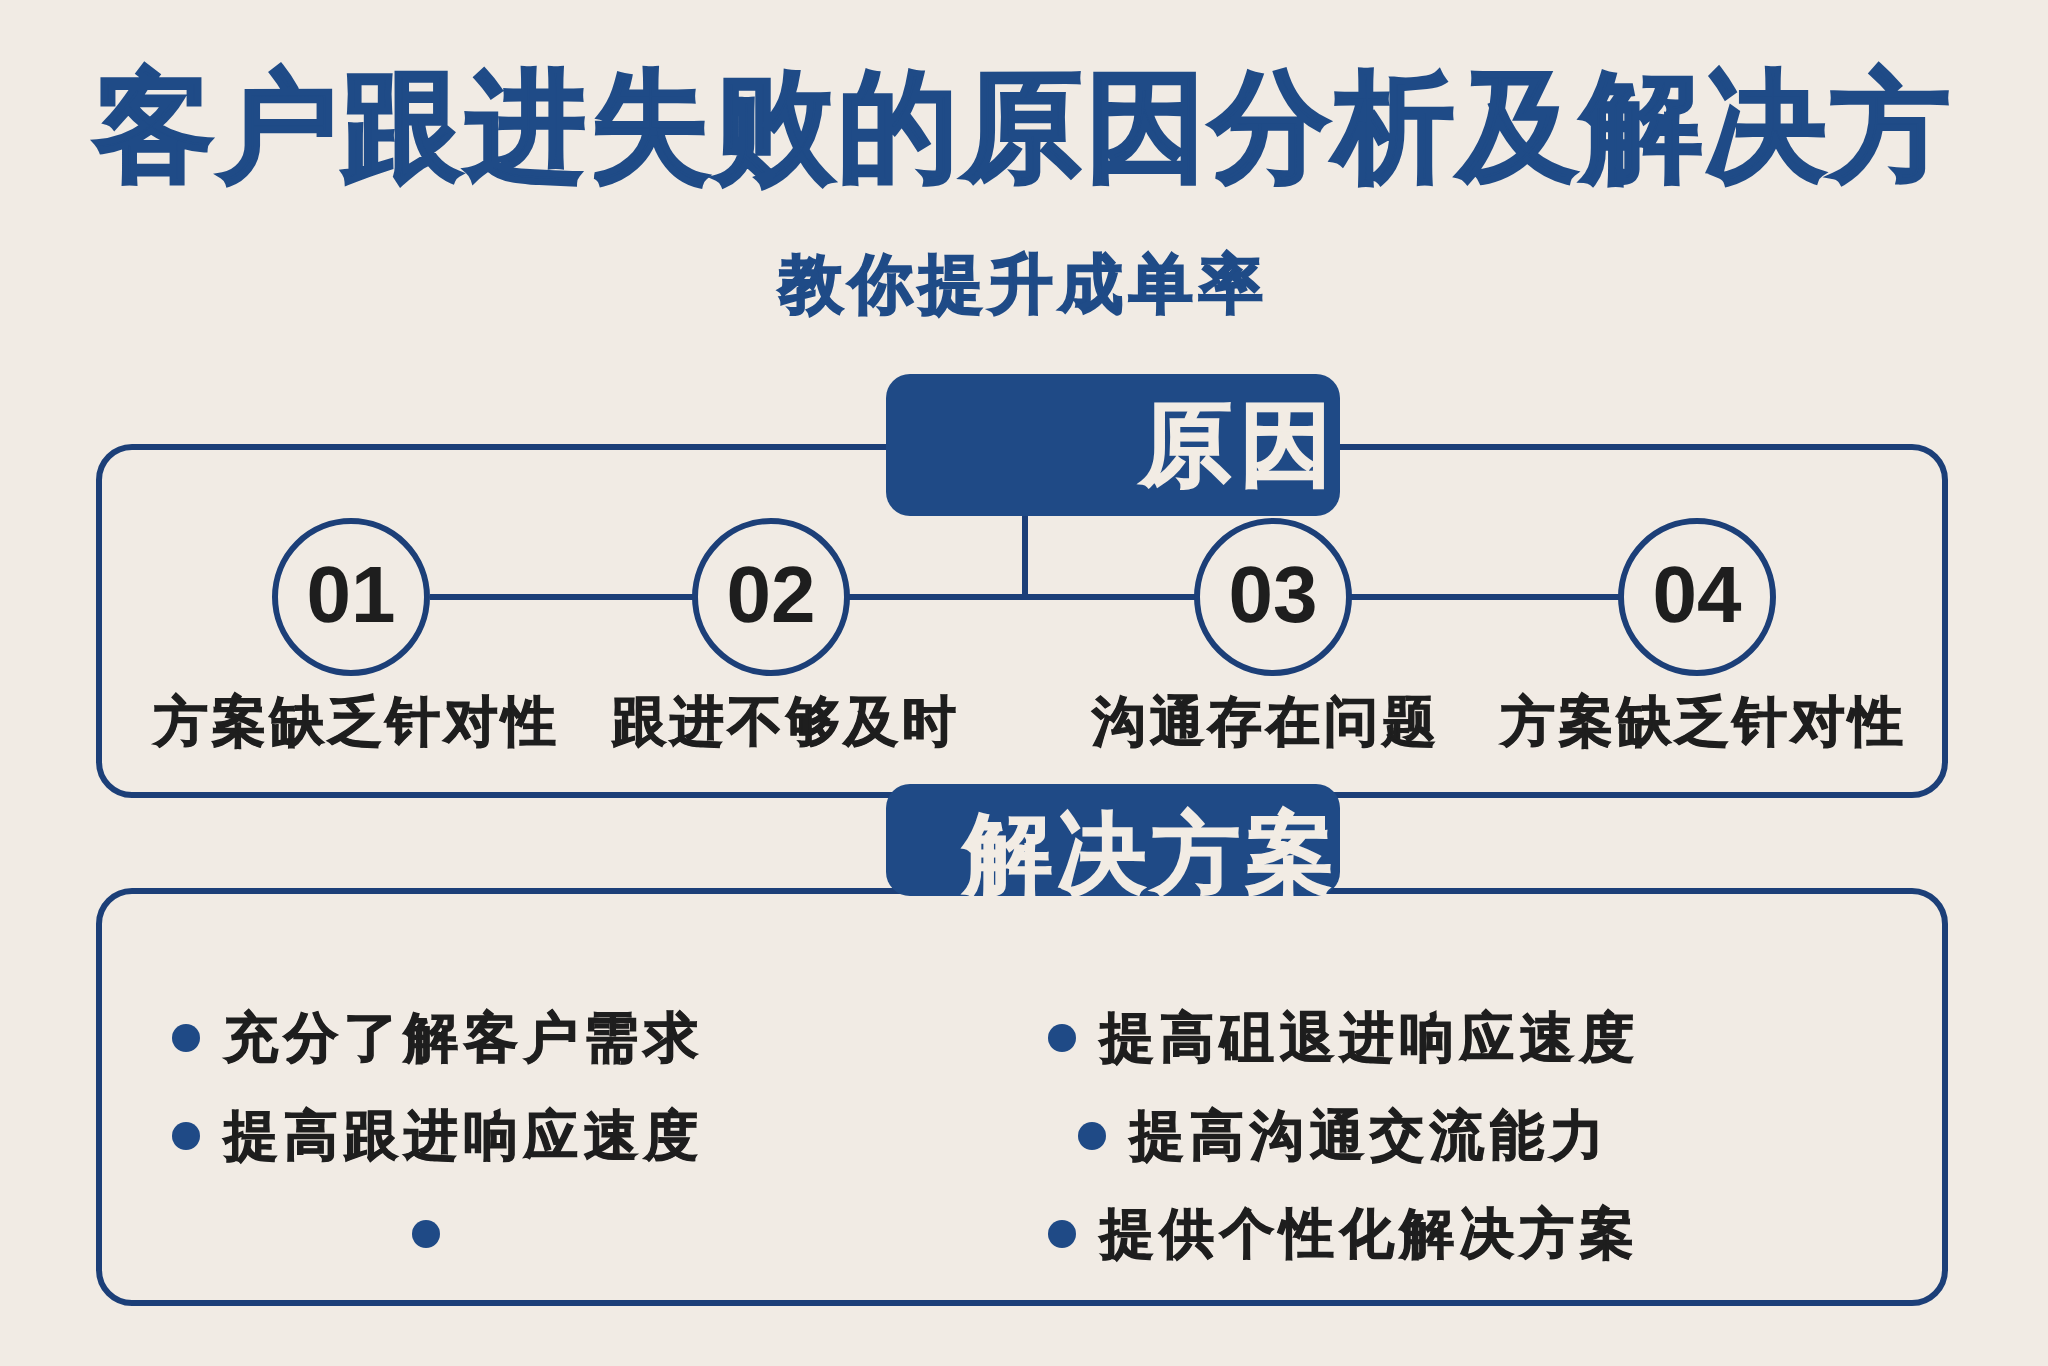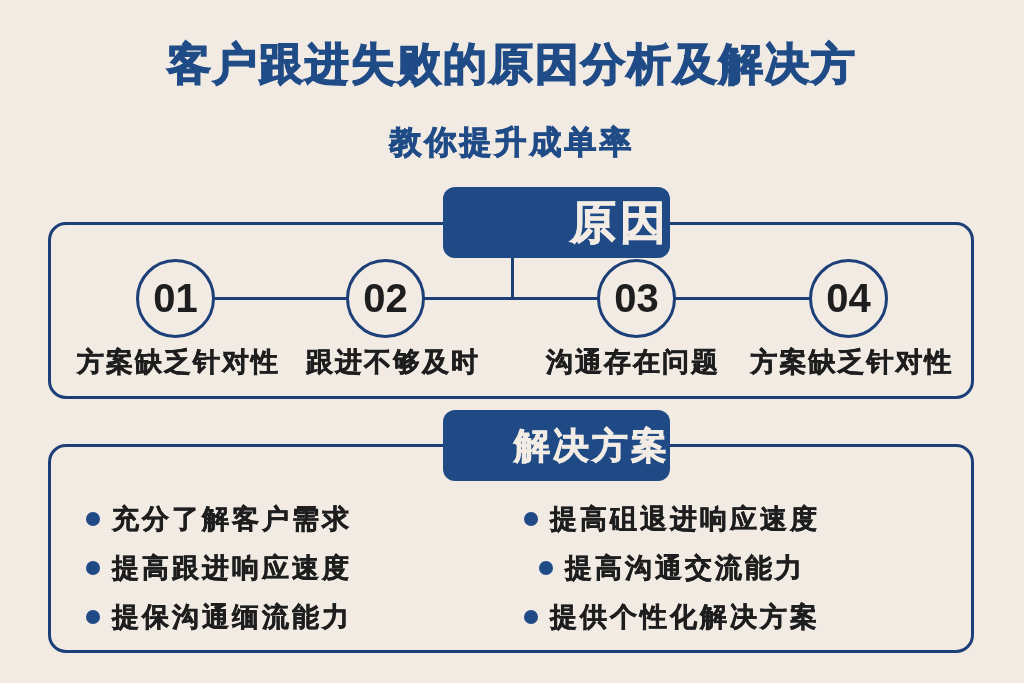--- a/index.html
+++ b/index.html
@@ -5,21 +5,21 @@
     * { margin: 0; padding: 0; box-sizing: border-box; }
     html, body {
       width: 1024px; height: 683px; overflow: hidden;
       background: #f1ebe4;
       font-family: "DejaVu Sans", "Liberation Sans", sans-serif;
     }
     .canvas { position: relative; width: 1024px; height: 683px; background: #f1ebe4; }
 
     .title {
       position: absolute; left: 0; top: 26px; width: 1024px;
-      text-align: center; font-size: 44px; font-weight: 900;
+      text-align: center; font-size: 60px; font-weight: 900;
       color: #1f4b87; letter-spacing: 2px; line-height: 76px;
       -webkit-text-stroke: 1.5px #1f4b87;
     }
     .subtitle {
       position: absolute; left: 0; top: 112px; width: 1024px;
       text-align: center; font-size: 32px; font-weight: 900;
       color: #1f4b87; letter-spacing: 3px; line-height: 60px;
       -webkit-text-stroke: 1px #1f4b87;
     }
 
@@ -30,21 +30,21 @@
     .panel.reasons { top: 222px; height: 177px; }
     .panel.solutions { top: 444px; height: 209px; }
 
     .badge {
       position: absolute; left: 398px; width: 227px;
       background: #1f4a86; border-radius: 12px;
       color: #f2ece4; font-weight: 700; text-align: right; margin-left: 45px;
       -webkit-text-stroke: 0.8px #f2ece4;
     }
     .badge.reasons { top: 187px; height: 71px; font-size: 46px; line-height: 71px; letter-spacing: 4px; }
-    .badge.solutions { top: 410px; height: 71px; font-size: 36px; line-height: 72px; letter-spacing: 3px; }
+    .badge.solutions { top: 392px; height: 56px; font-size: 44px; line-height: 72px; letter-spacing: 3px; }
 
     .vline {
       position: absolute; left: 511px; top: 258px; width: 3px; height: 41px;
       background: #1c3f78;
     }
     .hline {
       position: absolute; top: 297px; height: 3px; background: #1c3f78;
     }
 
     .circle {
@@ -113,21 +113,20 @@
     <li class="sol-item">
       <span class="bullet"></span>
       <span class="sol-text">充分了解客户需求</span>
     </li>
     <li class="sol-item">
       <span class="bullet"></span>
       <span class="sol-text">提高跟进响应速度</span>
     </li>
     <li class="sol-item">
       <span class="bullet"></span>
-      <span class="sol-text">提保沟通缅流能力</span>
     </li>
   </ul>
 
   <ul class="sol-list right">
     <li class="sol-item">
       <span class="bullet"></span>
       <span class="sol-text">提高砠退进响应速度</span>
     </li>
     <li class="sol-item">
       <span class="bullet"></span>

